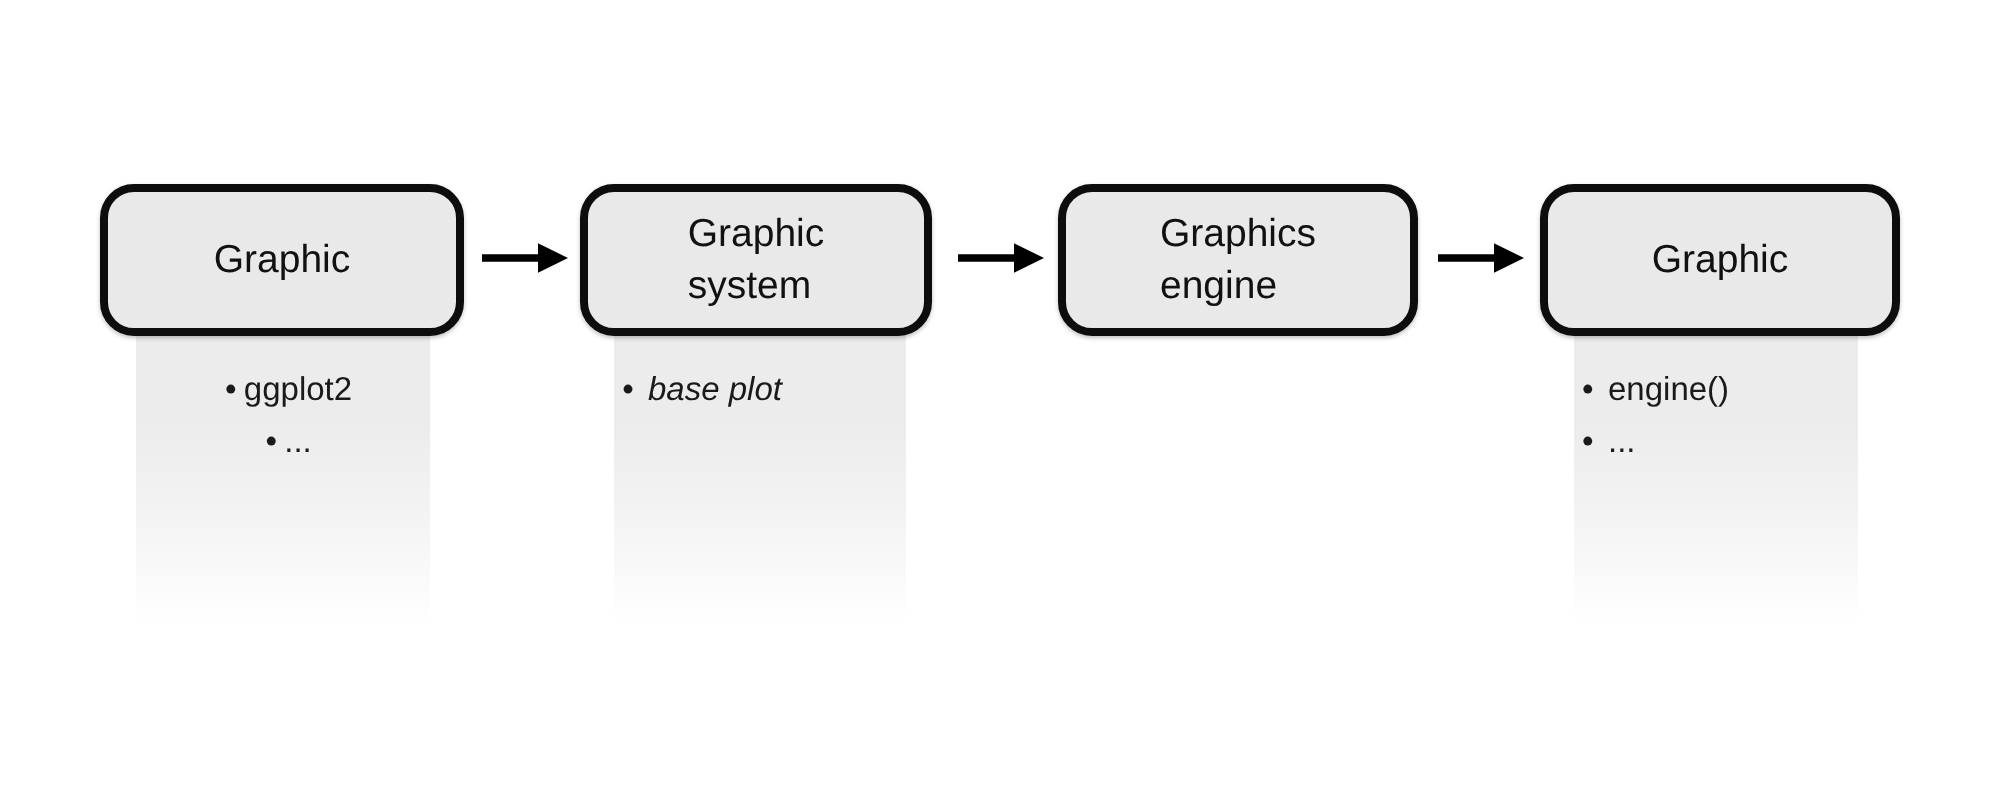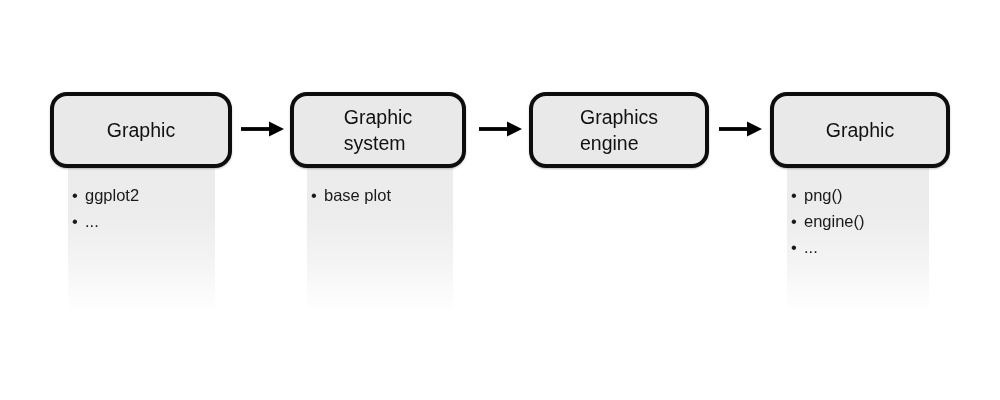--- a/index.html
+++ b/index.html
@@ -18,22 +18,22 @@
   .panel {
     position: absolute;
     top: 166px;
     height: 146px;
     background: linear-gradient(to bottom,
       #ececec 0%,
       #ececec 32%,
       rgba(236,236,236,0.55) 68%,
       rgba(255,255,255,0) 100%);
   }
-  .panel-1 { left: 68px;  width: 147px; }
-  .panel-2 { left: 307px; width: 146px; }
+  .panel-1 { left: 68px;  width: 147px; text-align: center; }
+  .panel-2 { left: 307px; width: 146px; font-style: italic; }
   .panel-4 { left: 787px; width: 142px; }
   .items {
     list-style: none;
     margin: 0;
     padding: 16px 2px 0 4px;
   }
   .items li {
     font-size: 16.5px;
     line-height: 26px;
     color: #1a1a1a;
@@ -91,21 +91,20 @@
   </div>
 
   <div class="panel panel-2">
     <ul class="items">
       <li><span class="bullet">•</span><span>base plot</span></li>
     </ul>
   </div>
 
   <div class="panel panel-4">
     <ul class="items">
-      <li><span class="bullet">•</span><span>png()</span></li>
       <li><span class="bullet">•</span><span>engine()</span></li>
       <li><span class="bullet">•</span><span>...</span></li>
     </ul>
   </div>
 
   <div class="box box-1" style="background: rgb(233, 233, 233); border-color: rgb(13, 13, 13); color: rgb(17, 17, 17);">
     <div class="box-title">
       <div>Graphic</div>
     </div>
   </div>

